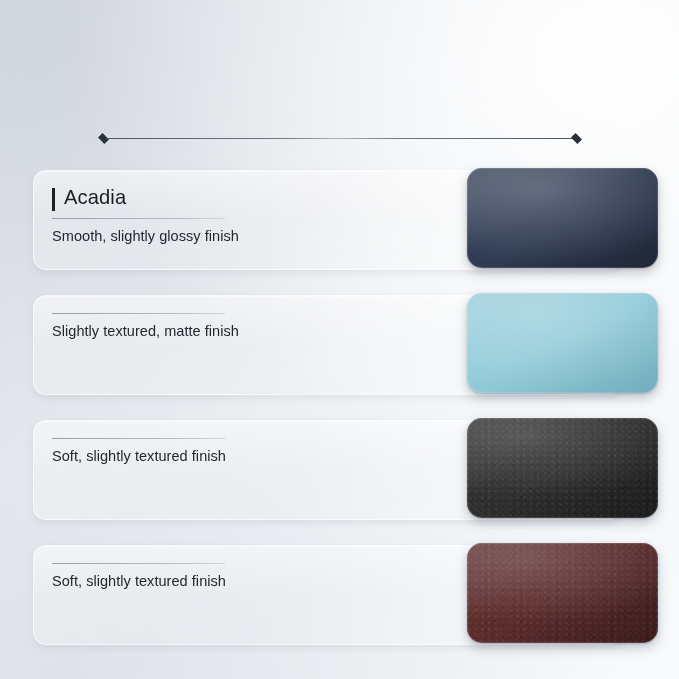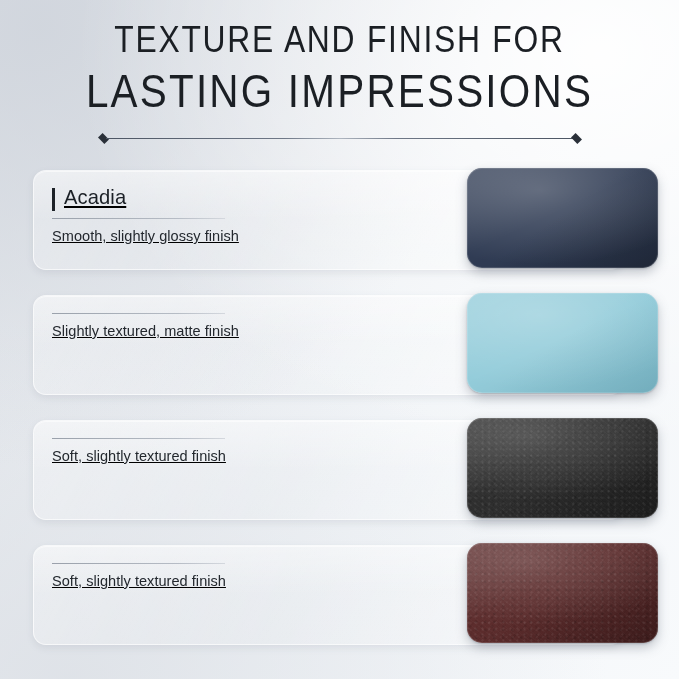--- a/index.html
+++ b/index.html
@@ -111,21 +111,20 @@
     border-radius: 13px 13px 0 0;
     background: linear-gradient(to bottom, rgba(255,255,255,0.38), rgba(255,255,255,0.02));
     pointer-events: none;
   }
 
   .card-text {
     position: absolute;
     left: 52px;
     top: 17px;
     width: 360px;
-    text-decoration: underline;
   }
   .name-wrap {
     display: flex;
     align-items: baseline;
     gap: 9px;
     height: 30px;
   }
   .name-bar {
     width: 3px;
     height: 23px;
@@ -219,24 +218,20 @@
     background:
       radial-gradient(ellipse 140% 120% at 38% 22%, rgba(255,255,255,0.22) 0%, rgba(255,255,255,0.0) 62%),
       linear-gradient(155deg, rgba(255,255,255,0.12) 0%, rgba(0,0,0,0.0) 46%, rgba(0,0,0,0.10) 100%);
   }
 </style>
 </head>
 <body>
 
 <div id="infographic">
 
-  <div class="header">
-    <span class="title-line title-line-1">TEXTURE AND FINISH FOR</span>
-    <span class="title-line title-line-2">LASTING IMPRESSIONS</span>
-  </div>
 
   <div class="divider">
     <div class="divider-diamond left"></div>
     <div class="divider-rule"></div>
     <div class="divider-diamond right"></div>
   </div>
 
   <div class="rows" id="rows">
       <div class="row">
         <div class="card">

